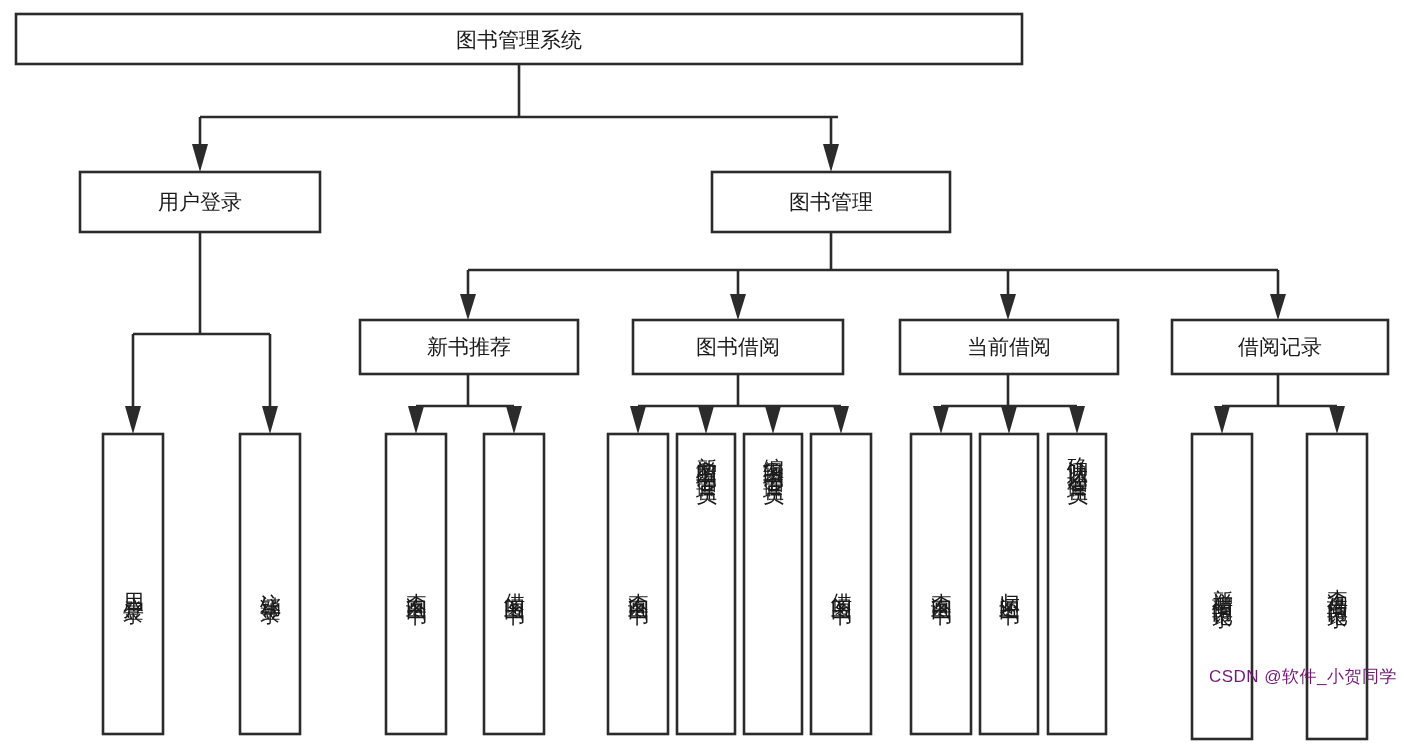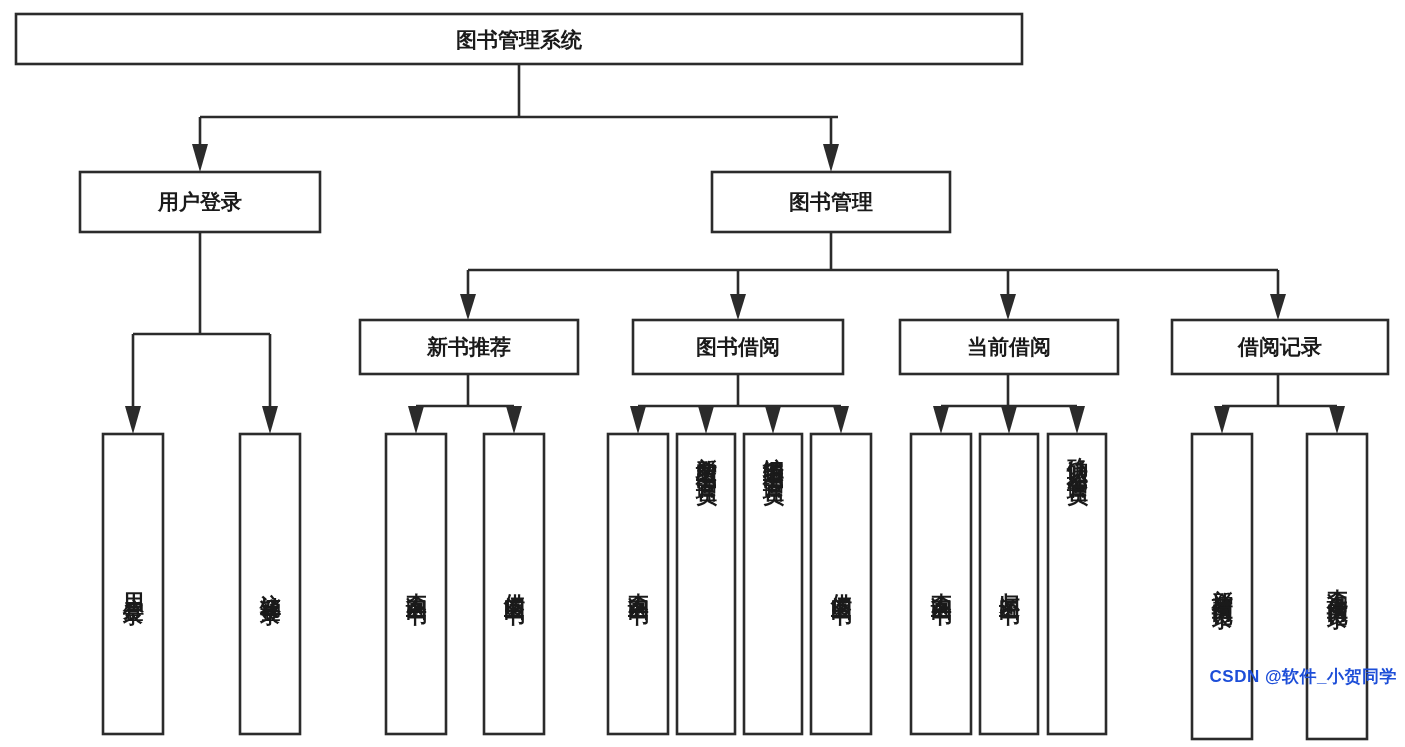--- a/index.html
+++ b/index.html
@@ -11,21 +11,20 @@
     width: 1405px;
     height: 747px;
     font-family: "Liberation Sans", "DejaVu Sans", sans-serif;
     overflow: hidden;
     position: relative;
   }
   #diagram-root {
     position: relative;
     width: 1405px;
     height: 694px;
-    font-weight: bold;
   }
   svg.flow {
     position: absolute;
     top: 0;
     left: 0;
     width: 1405px;
     height: 747px;
   }
   .node-box {
     fill: #ffffff;
@@ -66,21 +65,21 @@
     color: #1a1a1a;
     white-space: nowrap;
     text-align: center;
   }
   .watermark {
     position: absolute;
     right: 8px;
     bottom: 6px;
     font-family: "Liberation Sans", "DejaVu Sans", sans-serif;
     font-size: 17px;
-    color: #1d4ed8;
+    color: #701a75;
     letter-spacing: 0.5px;
     white-space: nowrap;
   }
 </style>
 </head>
 <body>
 
 <div id="diagram-root">
 
   <svg class="flow" viewBox="0 0 1405 747">

